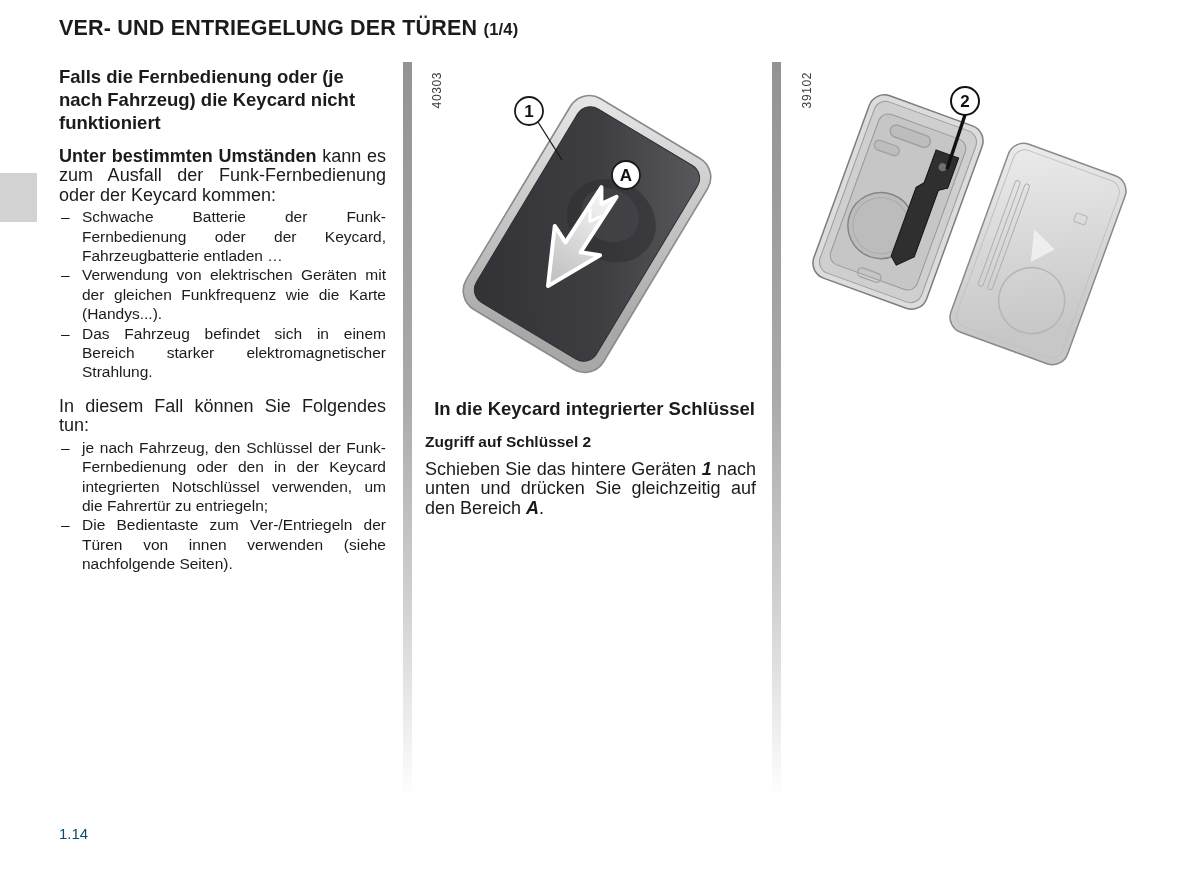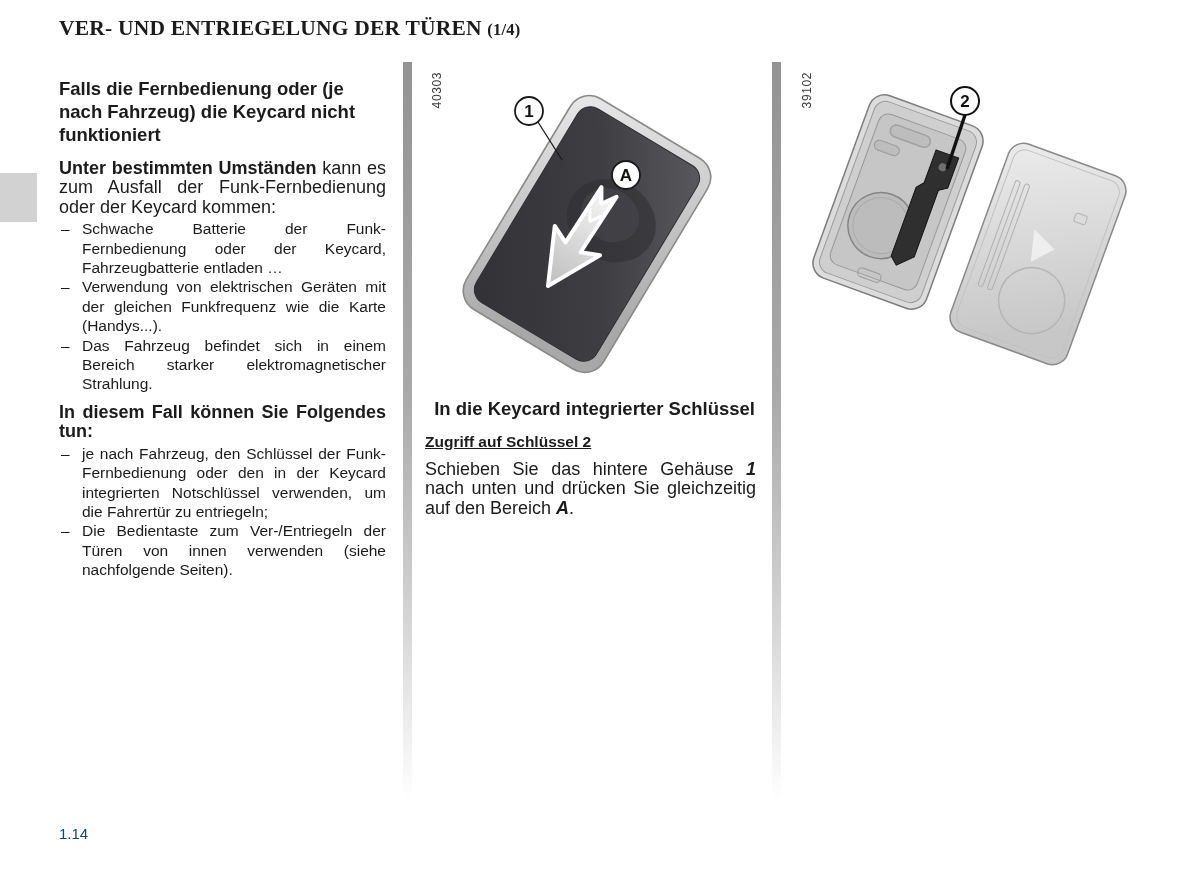--- a/index.html
+++ b/index.html
@@ -1,46 +1,46 @@
 <!DOCTYPE html>
 <html lang="de"><head>
 <meta charset="utf-8">
 <style>
   html,body { margin:0; padding:0; background:#ffffff; }
   body { font-family:"Liberation Sans", sans-serif; color:#1b1b1b; }
   .page { position:relative; width:1182px; height:875px; background:#fff; overflow:hidden; }
 
   .page-title { position:absolute; left:59px; top:16px; font-size:21.5px; font-weight:bold;
-                letter-spacing:.2px; white-space:nowrap;font-family:Liberation Serif, serif; }
+                letter-spacing:.2px; white-space:nowrap; }
   .page-title .frac { font-size:16.5px; }
 
   .section-tab { position:absolute; left:0; top:173px; width:37px; height:49px; background:#d2d2d2; }
 
   .vbar { position:absolute; top:62px; width:9px; height:738px;
           background:linear-gradient(to bottom, #939393 0%, #a9a9a9 45%, #cfcfcf 72%, rgba(255,255,255,0) 100%); }
   .vbar.b1 { left:403px; }
   .vbar.b2 { left:772px; }
 
   .col-left  { position:absolute; left:59px;  top:61px; width:327px; }
   .col-mid   { position:absolute; left:425px; top:62px; width:331px; }
   .col-right { position:absolute; left:795px; top:62px; width:335px; }
 
-  h2.subsection { margin:16px 0 13px 0; font-size:18.5px; line-height:23px; font-weight:bold; width:312px; }
+  h2.subsection { margin:4px 0 13px 0; font-size:18.5px; line-height:23px; font-weight:bold; width:312px; }
   .col-mid h2.subsection { margin:9px 0 10px 0; width:330px;text-align:right; }
 
   p.body { margin:0; font-size:18px; line-height:19.4px; text-align:justify; hyphens:auto; }
   p.body + ul.dashlist { margin-top:2px; }
-  p.mt { margin-top:9px;font-weight:bold; }
+  p.mt { margin-top:15px; }
 
   ul.dashlist { list-style:none; margin:0; padding:0; }
   ul.dashlist li { position:relative; padding-left:23px; font-size:15.5px; line-height:19.4px;
                    text-align:justify; hyphens:auto; }
   ul.dashlist li .dash { position:absolute; left:2px; top:0; }
 
-  .subhead { margin:13px 0 9px 0; font-size:15.5px; font-weight:bold;text-decoration:underline; }
+  .subhead { margin:13px 0 9px 0; font-size:15.5px; font-weight:bold; }
   .ref { font-weight:bold; font-style:italic; }
 
   .figure { position:relative; width:100%; height:326px; }
   .fignum { position:absolute; left:5px; top:10px; writing-mode:vertical-rl; transform:rotate(180deg);
             font-size:12px; color:#3c3c3c; letter-spacing:.6px; }
 
   .page-number { position:absolute; left:59px; top:825px; font-size:15px; color:#0c4a6e; }
 
   svg .calloutText { font-family:"Liberation Sans", sans-serif; font-weight:bold; font-size:17px; fill:#111; }
 </style>
@@ -118,21 +118,21 @@
         <circle cx="201" cy="113" r="14" fill="#ffffff" stroke="#1a1a1a" stroke-width="1.8"></circle>
         <text x="201" y="119" text-anchor="middle" class="calloutText">A</text>
       </svg>
     </div>
 
     <h2 class="subsection">In die Keycard integrierter Schlüssel</h2>
 
 
     <div class="subhead">Zugriff auf Schlüssel 2</div>
 
-    <p class="body"><span>Schieben Sie das hintere Gehäuse </span><span class="ref">1</span><span> nach unten und drücken Sie gleichzeitig auf den Bereich </span><span class="ref">A</span><span>.</span></p>
+    <p class="body"><span>Schieben Sie das hintere Geräten </span><span class="ref">1</span><span> nach unten und drücken Sie gleichzeitig auf den Bereich </span><span class="ref">A</span><span>.</span></p>
   </div>
 
   <div class="col-right">
     <div class="figure">
       <div class="fignum">39102</div>
       <svg width="335" height="326" viewBox="0 0 335 326">
         <defs>
           <linearGradient id="shellG" x1="0" y1="0" x2="0.3" y2="1">
             <stop offset="0" stop-color="#ececec"></stop>
             <stop offset="1" stop-color="#c7c7c7"></stop>

